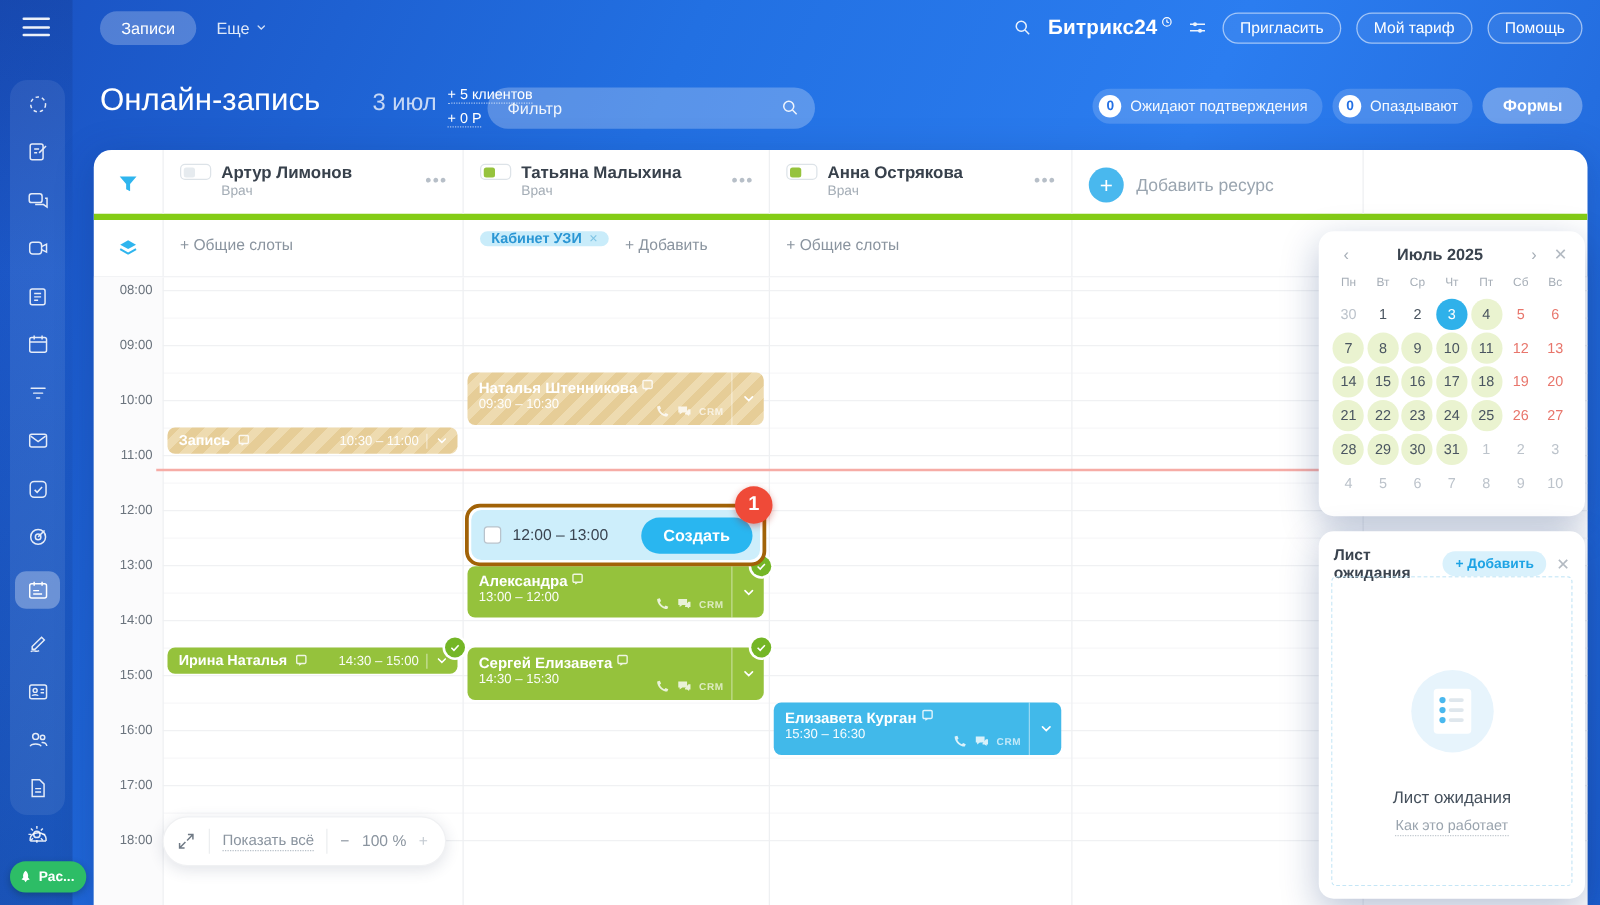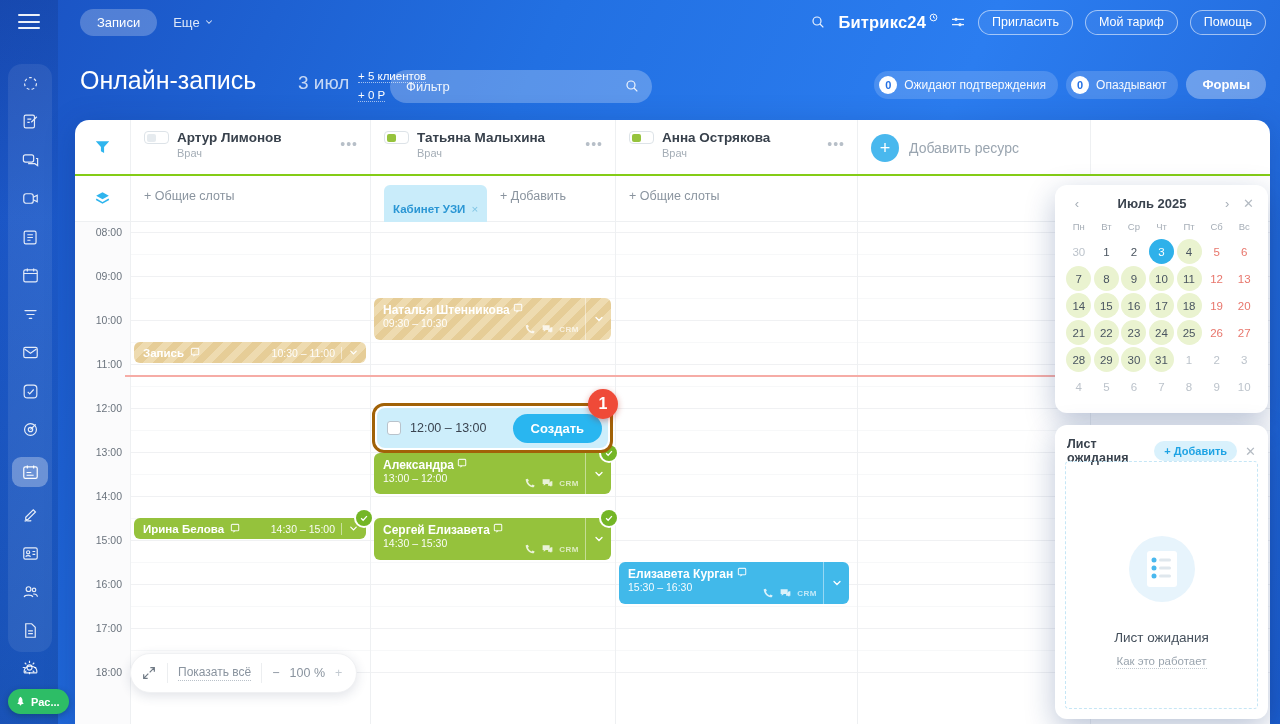--- a/index.html
+++ b/index.html
@@ -49,38 +49,38 @@
   .count-badge { background:rgba(255,255,255,.16); border-radius:14px; height:28px; display:flex; align-items:center;
     gap:7px; padding:0 12px 0 5px; color:rgba(255,255,255,.95); font-size:12px; }
   .count-badge b { width:18px; height:18px; background:#fff; color:#2470e4; border-radius:50%;
     font-size:11px; display:flex; align-items:center; justify-content:center; }
   .forms-btn { background:rgba(255,255,255,.32); border-radius:15px; height:29px; padding:0 16px;
     color:#fff; font-size:13px; font-weight:bold; display:flex; align-items:center; }
 
   
   .card { position:absolute; left:75px; top:120px; width:1195px; height:604px; background:#fff;
     border-radius:14px 14px 0 0; box-shadow:0 6px 30px rgba(10,40,110,.25); z-index:5; overflow:hidden; }
-  .res-row { position:absolute; left:0; top:0; right:0; height:56px; border-bottom:2px solid #84cc16; }
+  .res-row { position:absolute; left:0; top:0; right:0; height:56px; border-bottom:5px solid #84cc16; }
   .vline { position:absolute; top:0; bottom:0; width:1px; background:#eef0f2; }
   .res-col { position:absolute; top:0; height:56px; padding:10px 8px 0 14px; }
   .res-top { display:flex; align-items:center; gap:8px; }
   .toggle { width:25px; height:13px; border:1px solid #dde3e8; border-radius:4px; background:#fff; padding:1.5px; }
   .toggle i { display:block; width:9px; height:8px; border-radius:2px; background:#e6ebef; }
   .toggle.on i { background:#96c33d; }
   .res-name { font-size:13.5px; color:#38414c; font-weight:bold; }
   .res-role { font-size:11px; color:#a4adb6; margin:2px 0 0 33px; }
   .dots { position:absolute; right:12px; top:16px; color:#b7bfc8; font-size:14px; letter-spacing:1px; }
   .add-res { position:absolute; top:0; height:56px; display:flex; align-items:center; gap:10px; padding-left:14px; }
   .add-res .plus-circ { width:28px; height:28px; border-radius:50%; background:#49b8ee; color:#fff;
     font-size:18px; display:flex; align-items:center; justify-content:center; }
   .add-res span { color:#9aa5b0; font-size:14px; }
 
   .slots-row { position:absolute; left:0; top:56px; right:0; height:46px; border-bottom:1px solid #eef0f2; }
   .slot-add { position:absolute; top:13px; color:#8a949f; font-size:12.5px; }
-  .room-tag { position:absolute; top:9px; background:#c9ecfa; border-radius:6px; padding:18px 9px;
+  .room-tag { position:absolute; top:9px; background:#c9ecfa; border-radius:6px; padding:0 9px;
     color:#2a96d4; font-size:11.5px; font-weight:bold; }
   .room-tag em { font-style:normal; color:#7fc4e4; margin-left:6px; font-weight:normal; }
   .gut-ic { position:absolute; left:18px; }
   .gut-ic svg { width:19px; height:19px; display:block; }
 
   
   .grid { position:absolute; left:0; top:102px; right:0; bottom:0; background:#fff; }
   .gutter { position:absolute; left:0; top:0; width:55px; bottom:0; background:#fbfbfc; }
   .hour-label { position:absolute; right:8px; font-size:10.5px; color:#6a737d; }
   .now-label { position:absolute; right:8px; font-size:10.5px; color:#e8564a; font-weight:bold; }
@@ -545,21 +545,21 @@
             </svg>
           </div>
       </div>
 
       <div class="ev ev1 green" style="left:59px; top:296px; width:232px; height:21px;">
         <div class="chk-badge">
             <svg viewBox="0 0 24 24">
               <path d="M5 12.5l5 5 9-10"></path>
             </svg>
           </div>
-        <span class="name">Ирина Белова</span>
+        <span class="name">Ирина Наталья</span>
         <span class="note">
             <svg viewBox="0 0 24 24">
               <rect x="3" y="3" width="16" height="14" rx="2" fill="none" stroke="#fff" stroke-width="2.4"></rect>
               <path d="M7 20l4-3" stroke="#fff" stroke-width="2.4"></path>
             </svg>
           </span>
         <span class="time">14:30 – 15:00</span>
         <span class="sep"></span>
         <span>
             <svg width="11" height="11" viewBox="0 0 24 24" style="display:block;">

